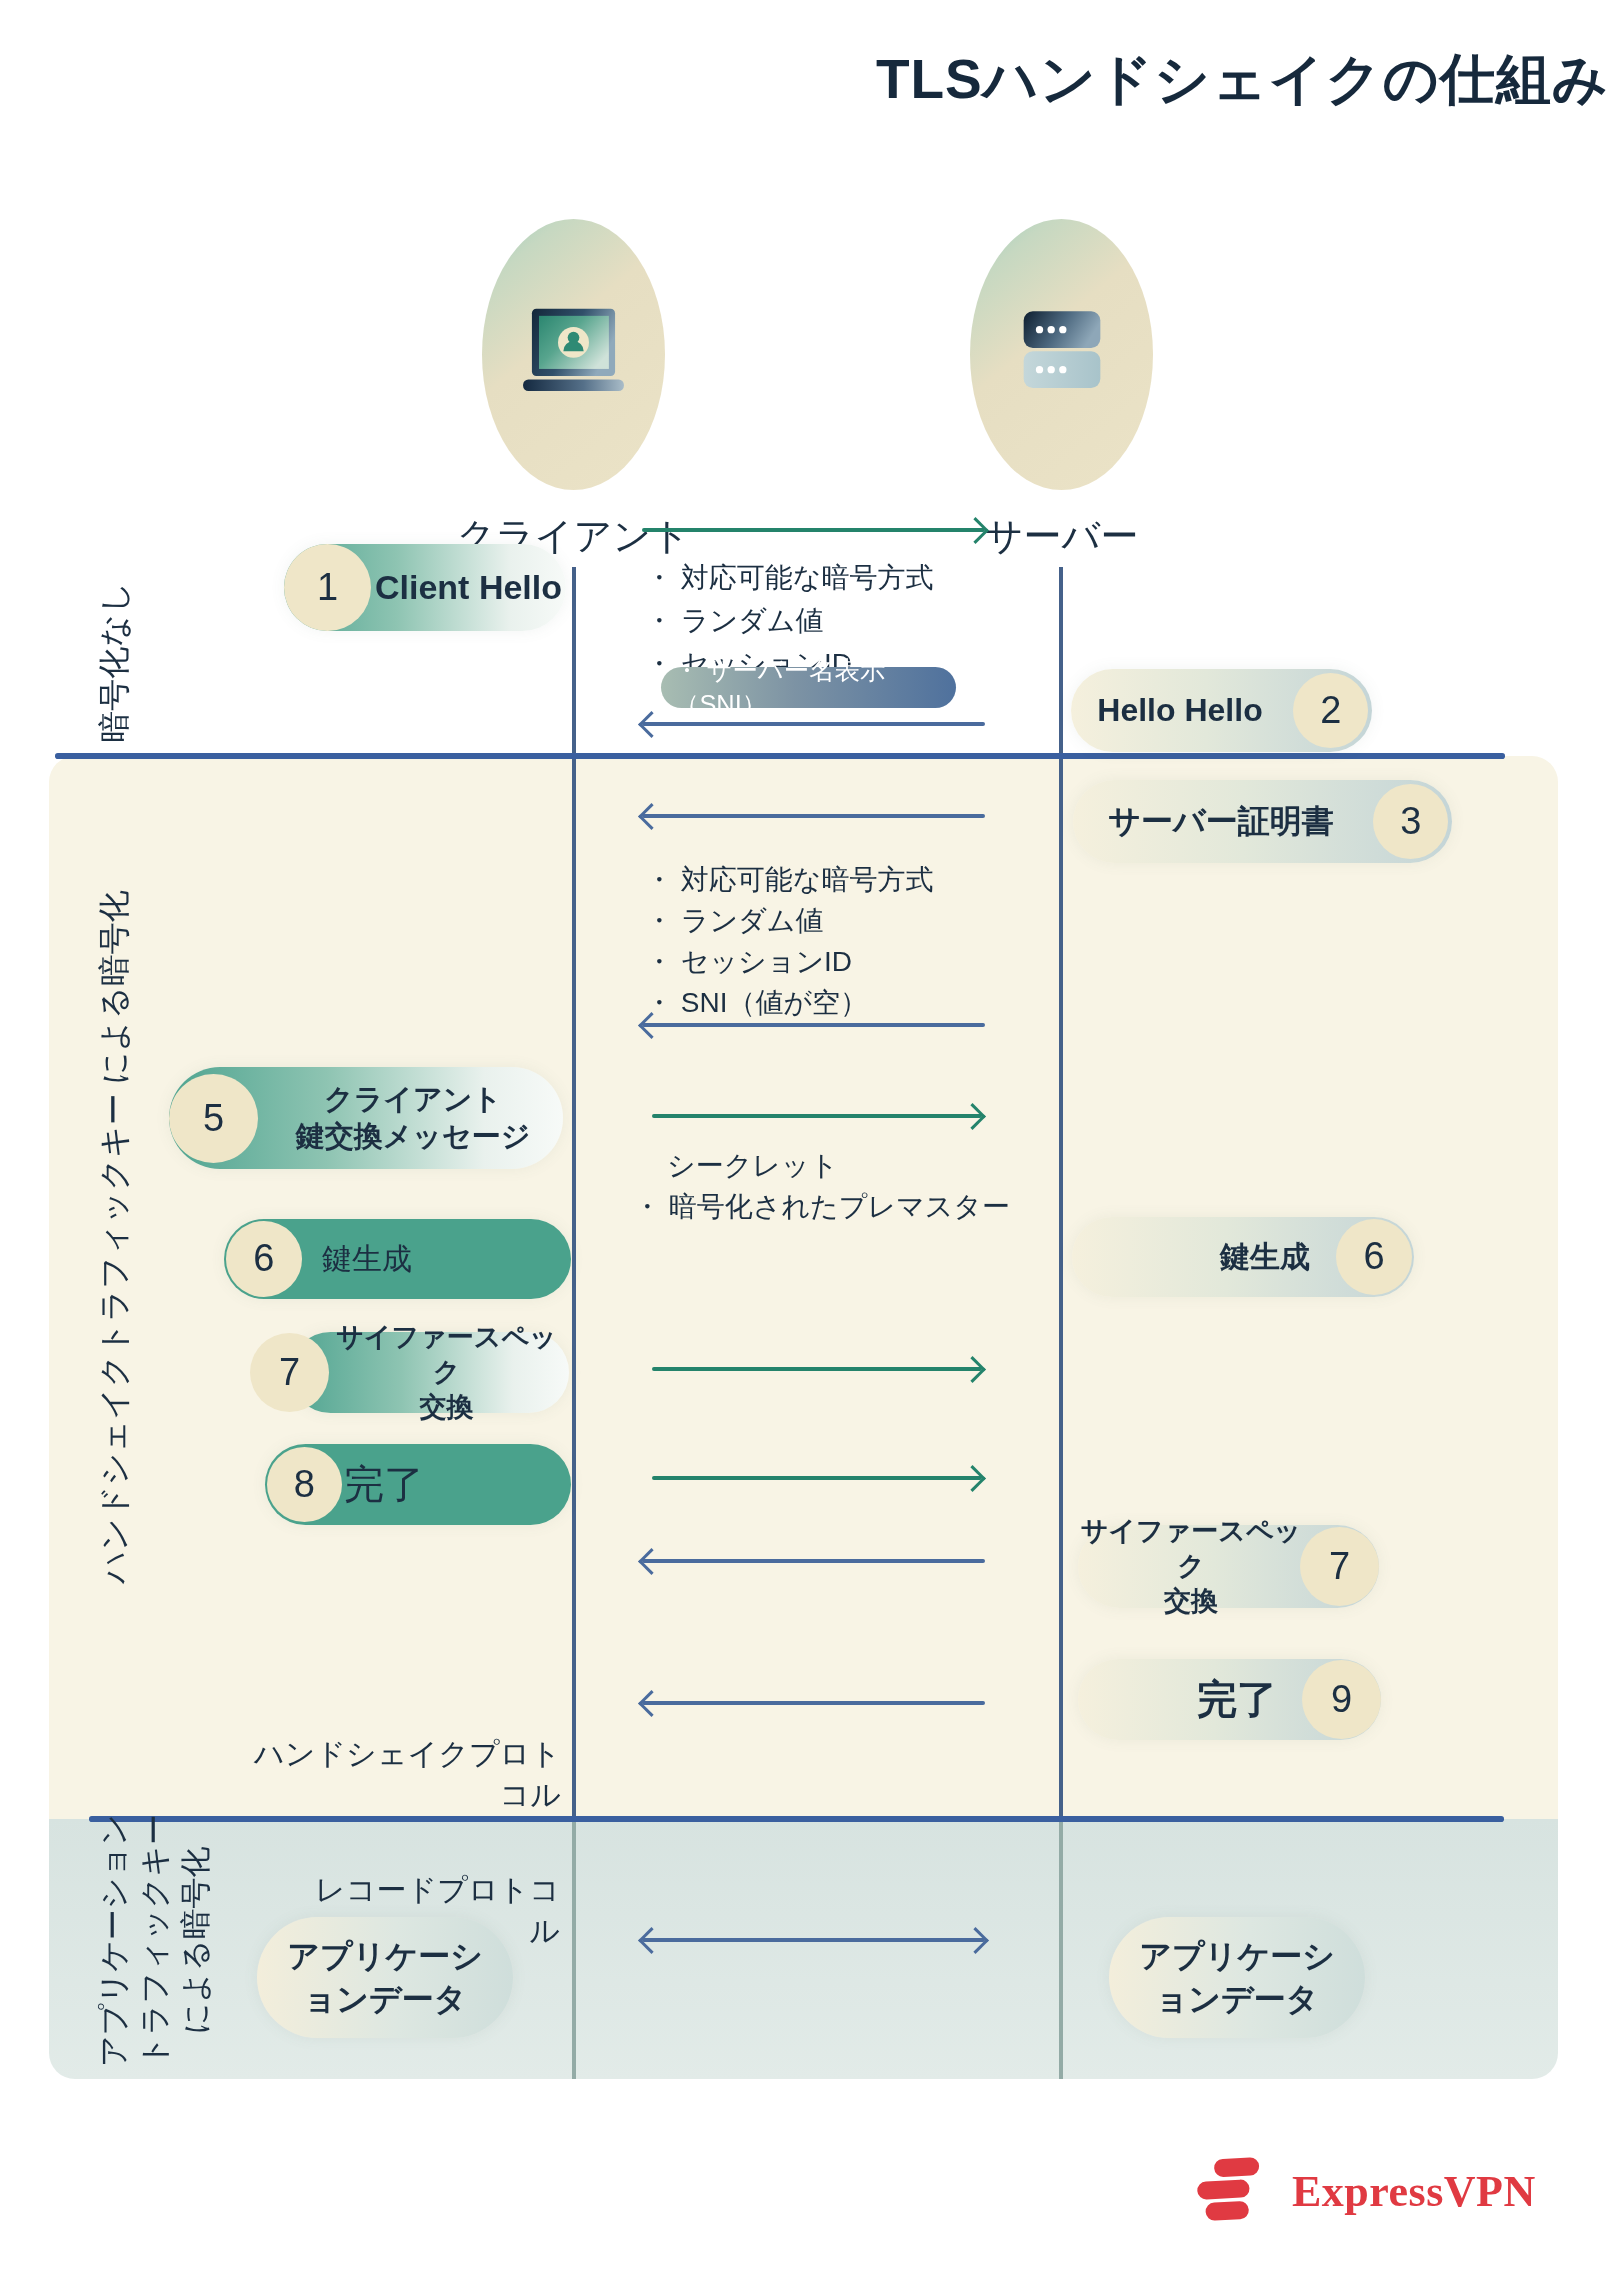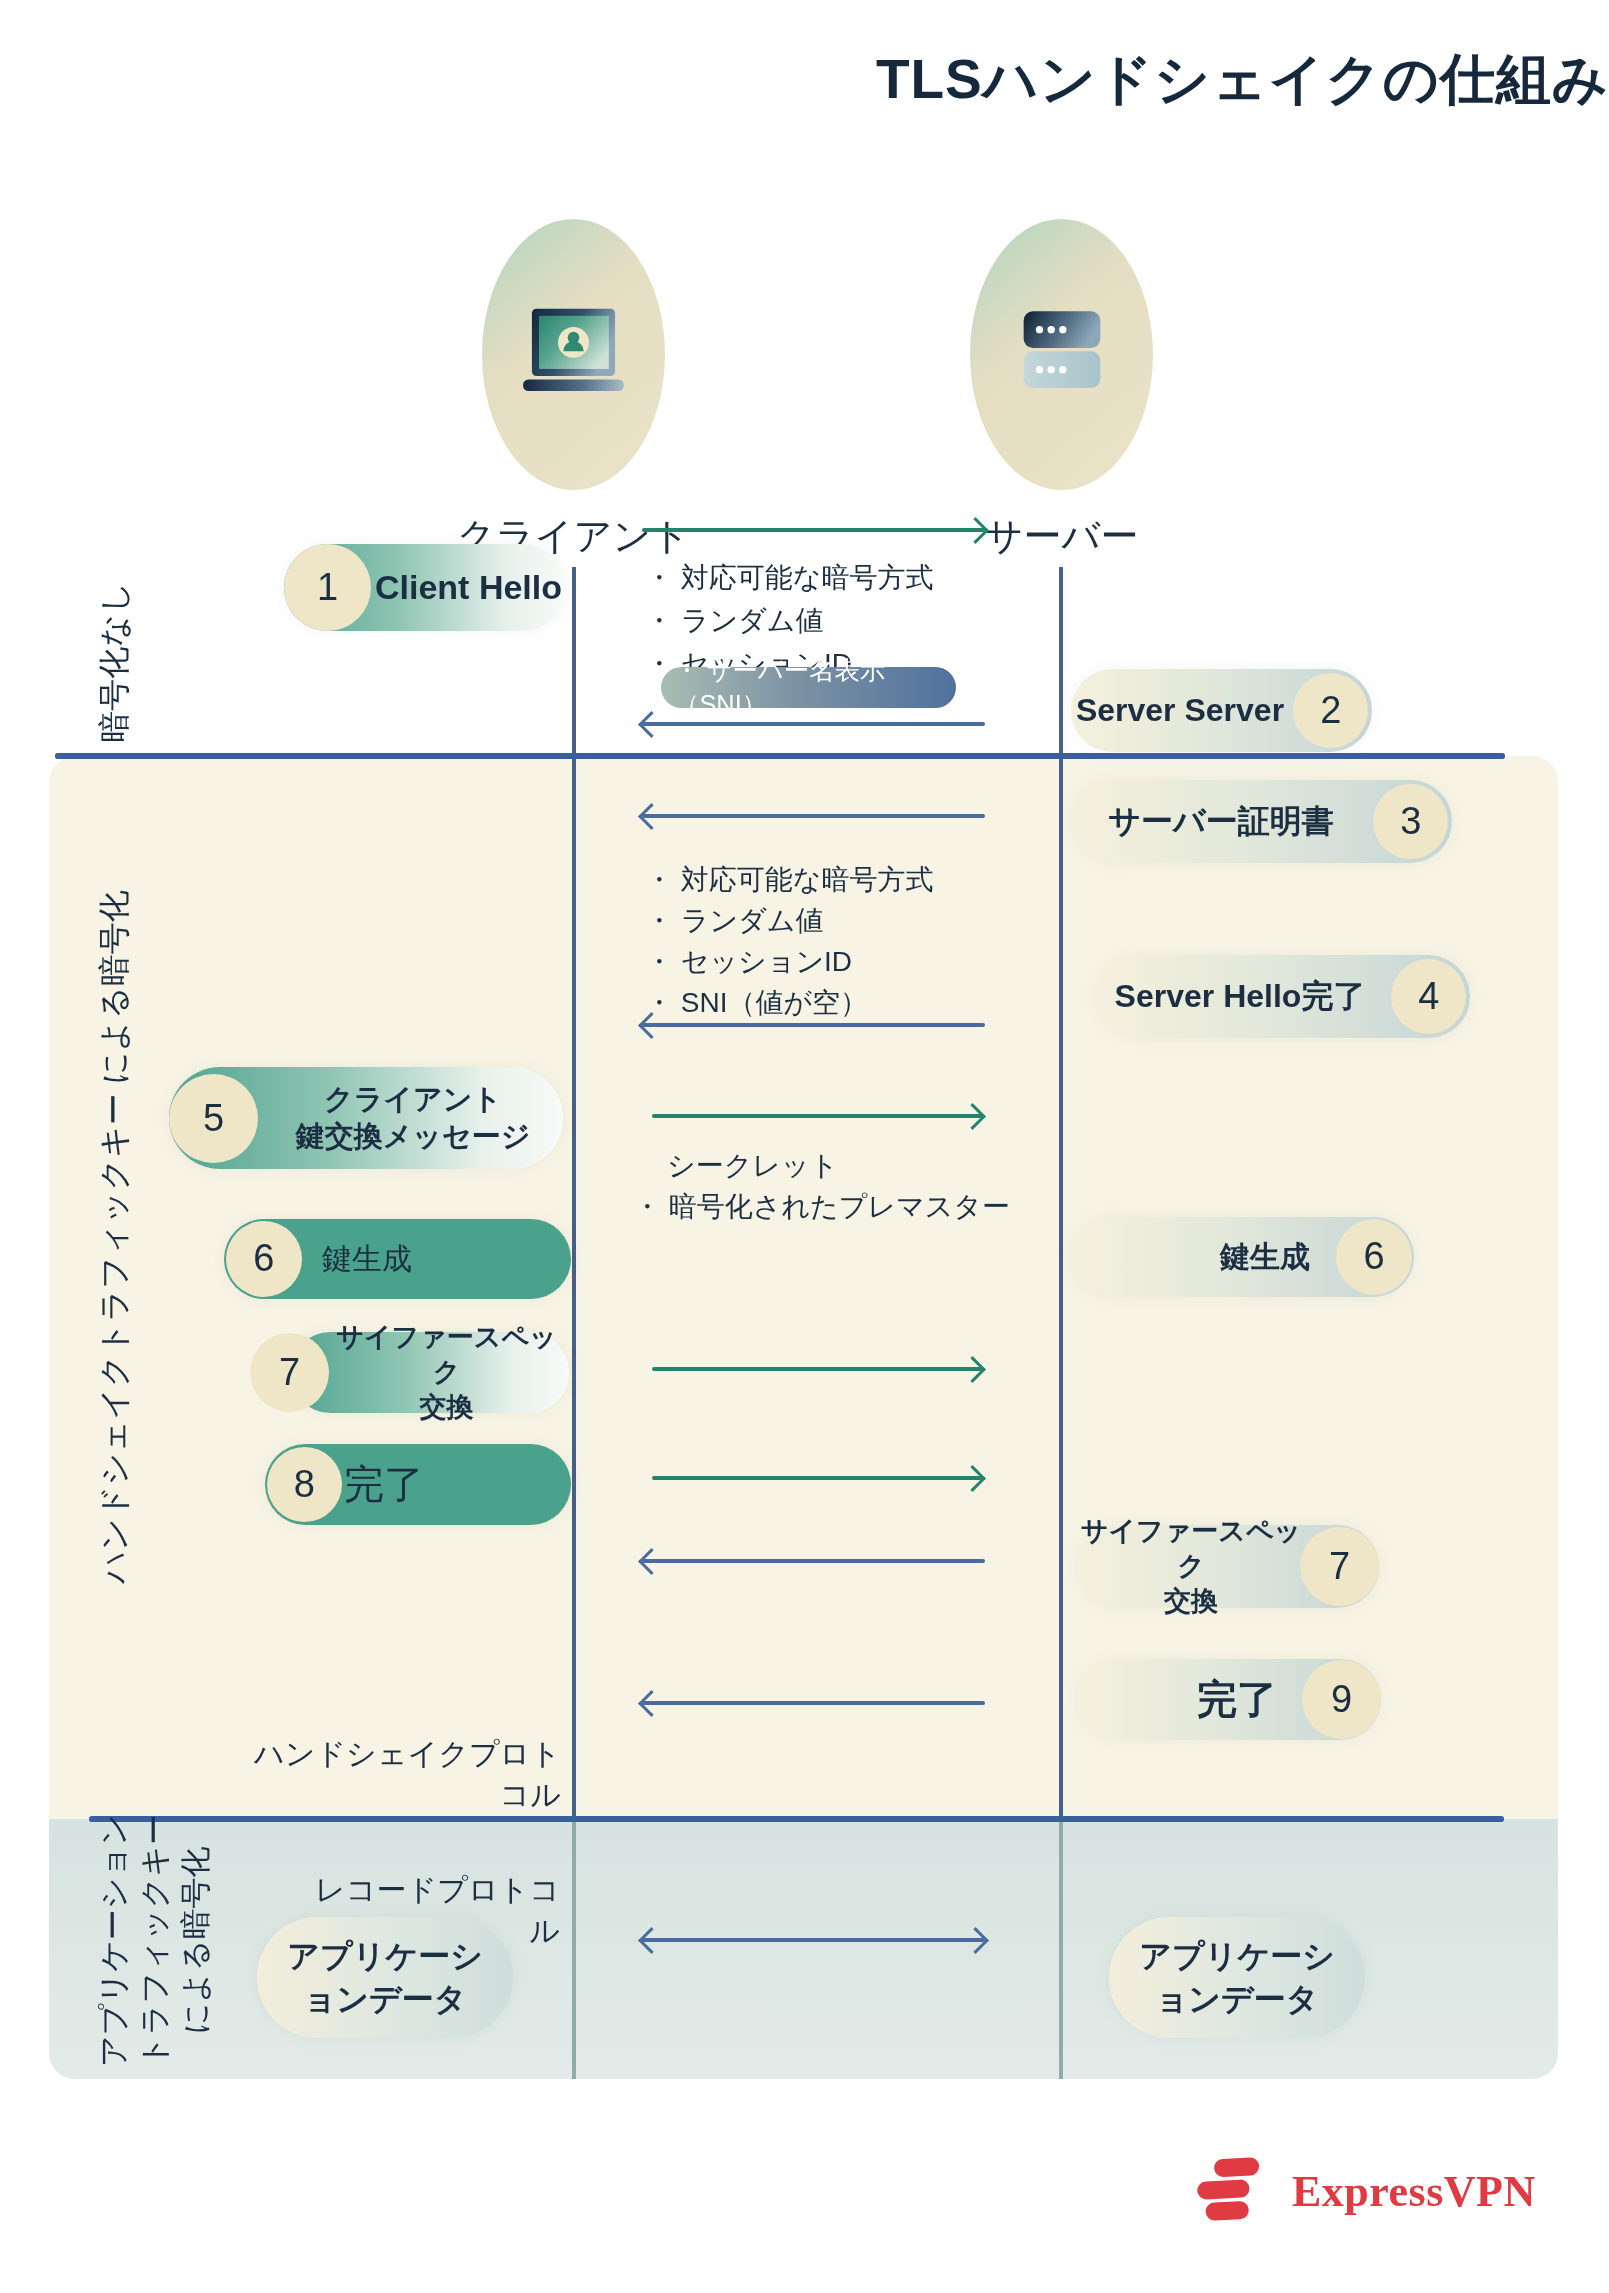--- a/index.html
+++ b/index.html
@@ -164,21 +164,21 @@
     <div>・ セッションID</div>
   </div>
   <div class="abs sni-pill" style="left:661px; top:667px; width:282px; height:41px;">・ サーバー名表示（SNI）</div>
 
   <div class="arrow blue" style="left:640px; top:722px; width:347px;">
     <i class="shaft"></i>
       <i class="head l"></i>
   </div>
 
   <div class="pill pill-cream" style="left:1071px; top:669px; width:301px; height:83px;">
-    <div class="pill-text" style="margin-right:83px;">Server Server</div>
+    <div class="pill-text" style="margin-right:83px;">Hello Hello</div>
     <div class="num" style="right:3.8px; top:3.8px; width:75px; height:75px;">2</div>
   </div>
 
   <div class="arrow blue" style="left:640px; top:814px; width:347px;">
     <i class="shaft"></i>
       <i class="head l"></i>
   </div>
   <div class="pill pill-cream" style="left:1073px; top:780px; width:379px; height:83px;">
     <div class="pill-text" style="margin-right:83px;">サーバー証明書</div>
     <div class="num" style="right:3.8px; top:3.8px; width:75px; height:75px;">3</div>
@@ -187,24 +187,20 @@
   <div class="abs bullets" style="left:645px; top:859px; line-height:41px;">
     <div>・ 対応可能な暗号方式</div>
     <div>・ ランダム値</div>
     <div>・ セッションID</div>
     <div>・ SNI（値が空）</div>
   </div>
 
   <div class="arrow blue" style="left:640px; top:1023px; width:347px;">
     <i class="shaft"></i>
       <i class="head l"></i>
-  </div>
-  <div class="pill pill-cream" style="left:1097px; top:955px; width:373px; height:83px;">
-    <div class="pill-text" style="margin-right:87px;">Server Hello完了</div>
-    <div class="num" style="right:3.8px; top:3.8px; width:75px; height:75px;">4</div>
   </div>
 
   <div class="pill pill-green" style="left:169px; top:1067px; width:394px; height:102px;">
     <div class="num" style="left:0; top:6.6px; width:89px; height:89px;">5</div>
     <div class="pill-text lines" style="margin-left:94px; font-size:29px; line-height:37px;">
       <div>クライアント</div>
       <div>鍵交換メッセージ</div>
     </div>
   </div>
 

